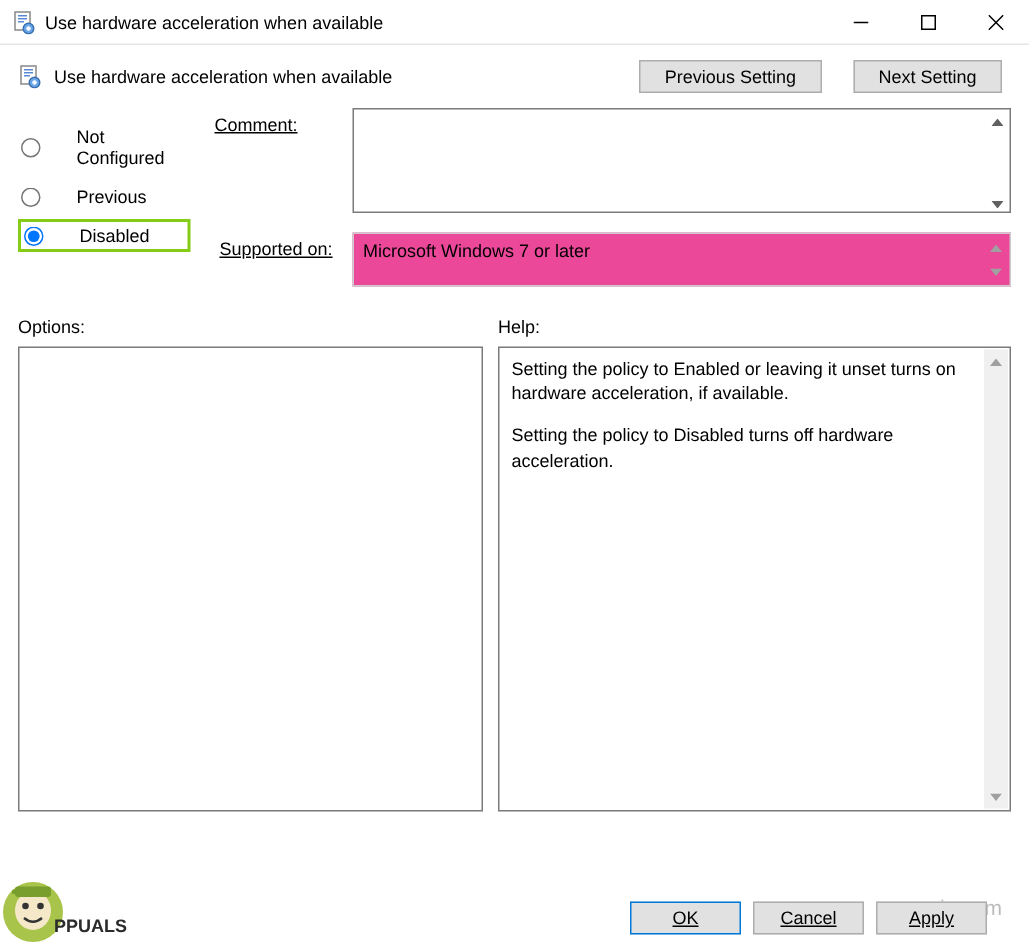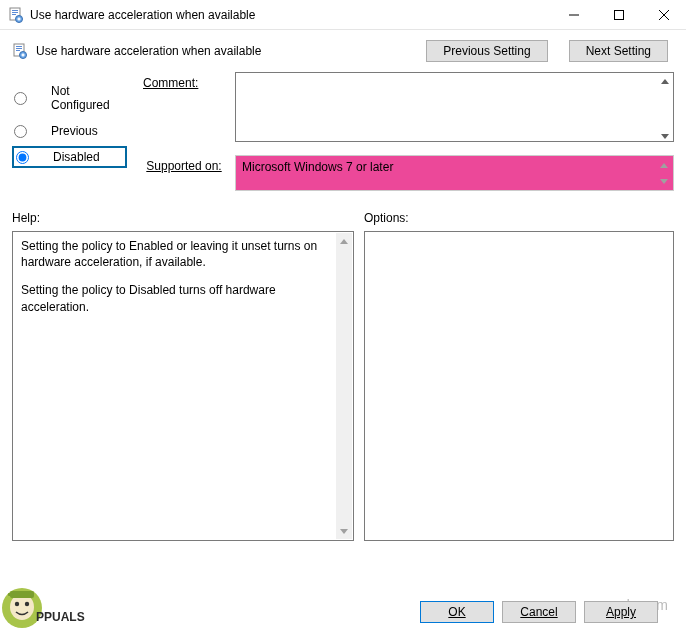--- a/index.html
+++ b/index.html
@@ -97,21 +97,21 @@
       padding-top: 8px;
     }
     .radio-row {
       display: flex;
       align-items: center;
       gap: 24px;
       padding: 4px 2px;
       margin-bottom: 4px;
     }
     .radio-row.highlight {
-      border: 2px solid #0369a1;
+      border: 2px solid #84cc16;
       padding: 2px 2px;
     }
     input[type=radio] {
       margin: 0;
       width: 13px;
       height: 13px;
     }
     .right-column {
       flex: 1;
     }
@@ -339,20 +339,24 @@
                   <polygon points="0,0 8,0 4,5" fill="#a0a0a0"></polygon>
                 </svg>
             </div>
           </div>
         </div>
       </div>
     </div>
   </div>
 
   <div class="sections-row">
+    <div class="section options">
+      <div class="section-label">Options:</div>
+      <div class="options-box"></div>
+    </div>
     <div class="section help">
       <div class="section-label">Help:</div>
       <div class="help-box">
         <div class="help-text">
           <p>Setting the policy to Enabled or leaving it unset turns on hardware acceleration, if available.</p>
           <p>Setting the policy to Disabled turns off hardware acceleration.</p>
         </div>
         <div class="help-scrollbar">
           <div class="scroll-arrow" style="position:absolute;top:0">
             <svg width="8" height="5">
@@ -360,24 +364,20 @@
               </svg>
           </div>
           <div class="scroll-arrow" style="position:absolute;bottom:0">
             <svg width="8" height="5">
                 <polygon points="0,0 8,0 4,5" fill="#a0a0a0"></polygon>
               </svg>
           </div>
         </div>
       </div>
     </div>
-    <div class="section options">
-      <div class="section-label">Options:</div>
-      <div class="options-box"></div>
-    </div>
   </div>
 </div>
 
 <div class="footer">
   <button class="btn primary" style="min-width:74px">OK</button>
   <button class="btn" style="min-width:74px">Cancel</button>
   <button class="btn" style="min-width:74px">Apply</button>
 </div>
 
 <div class="logo">

